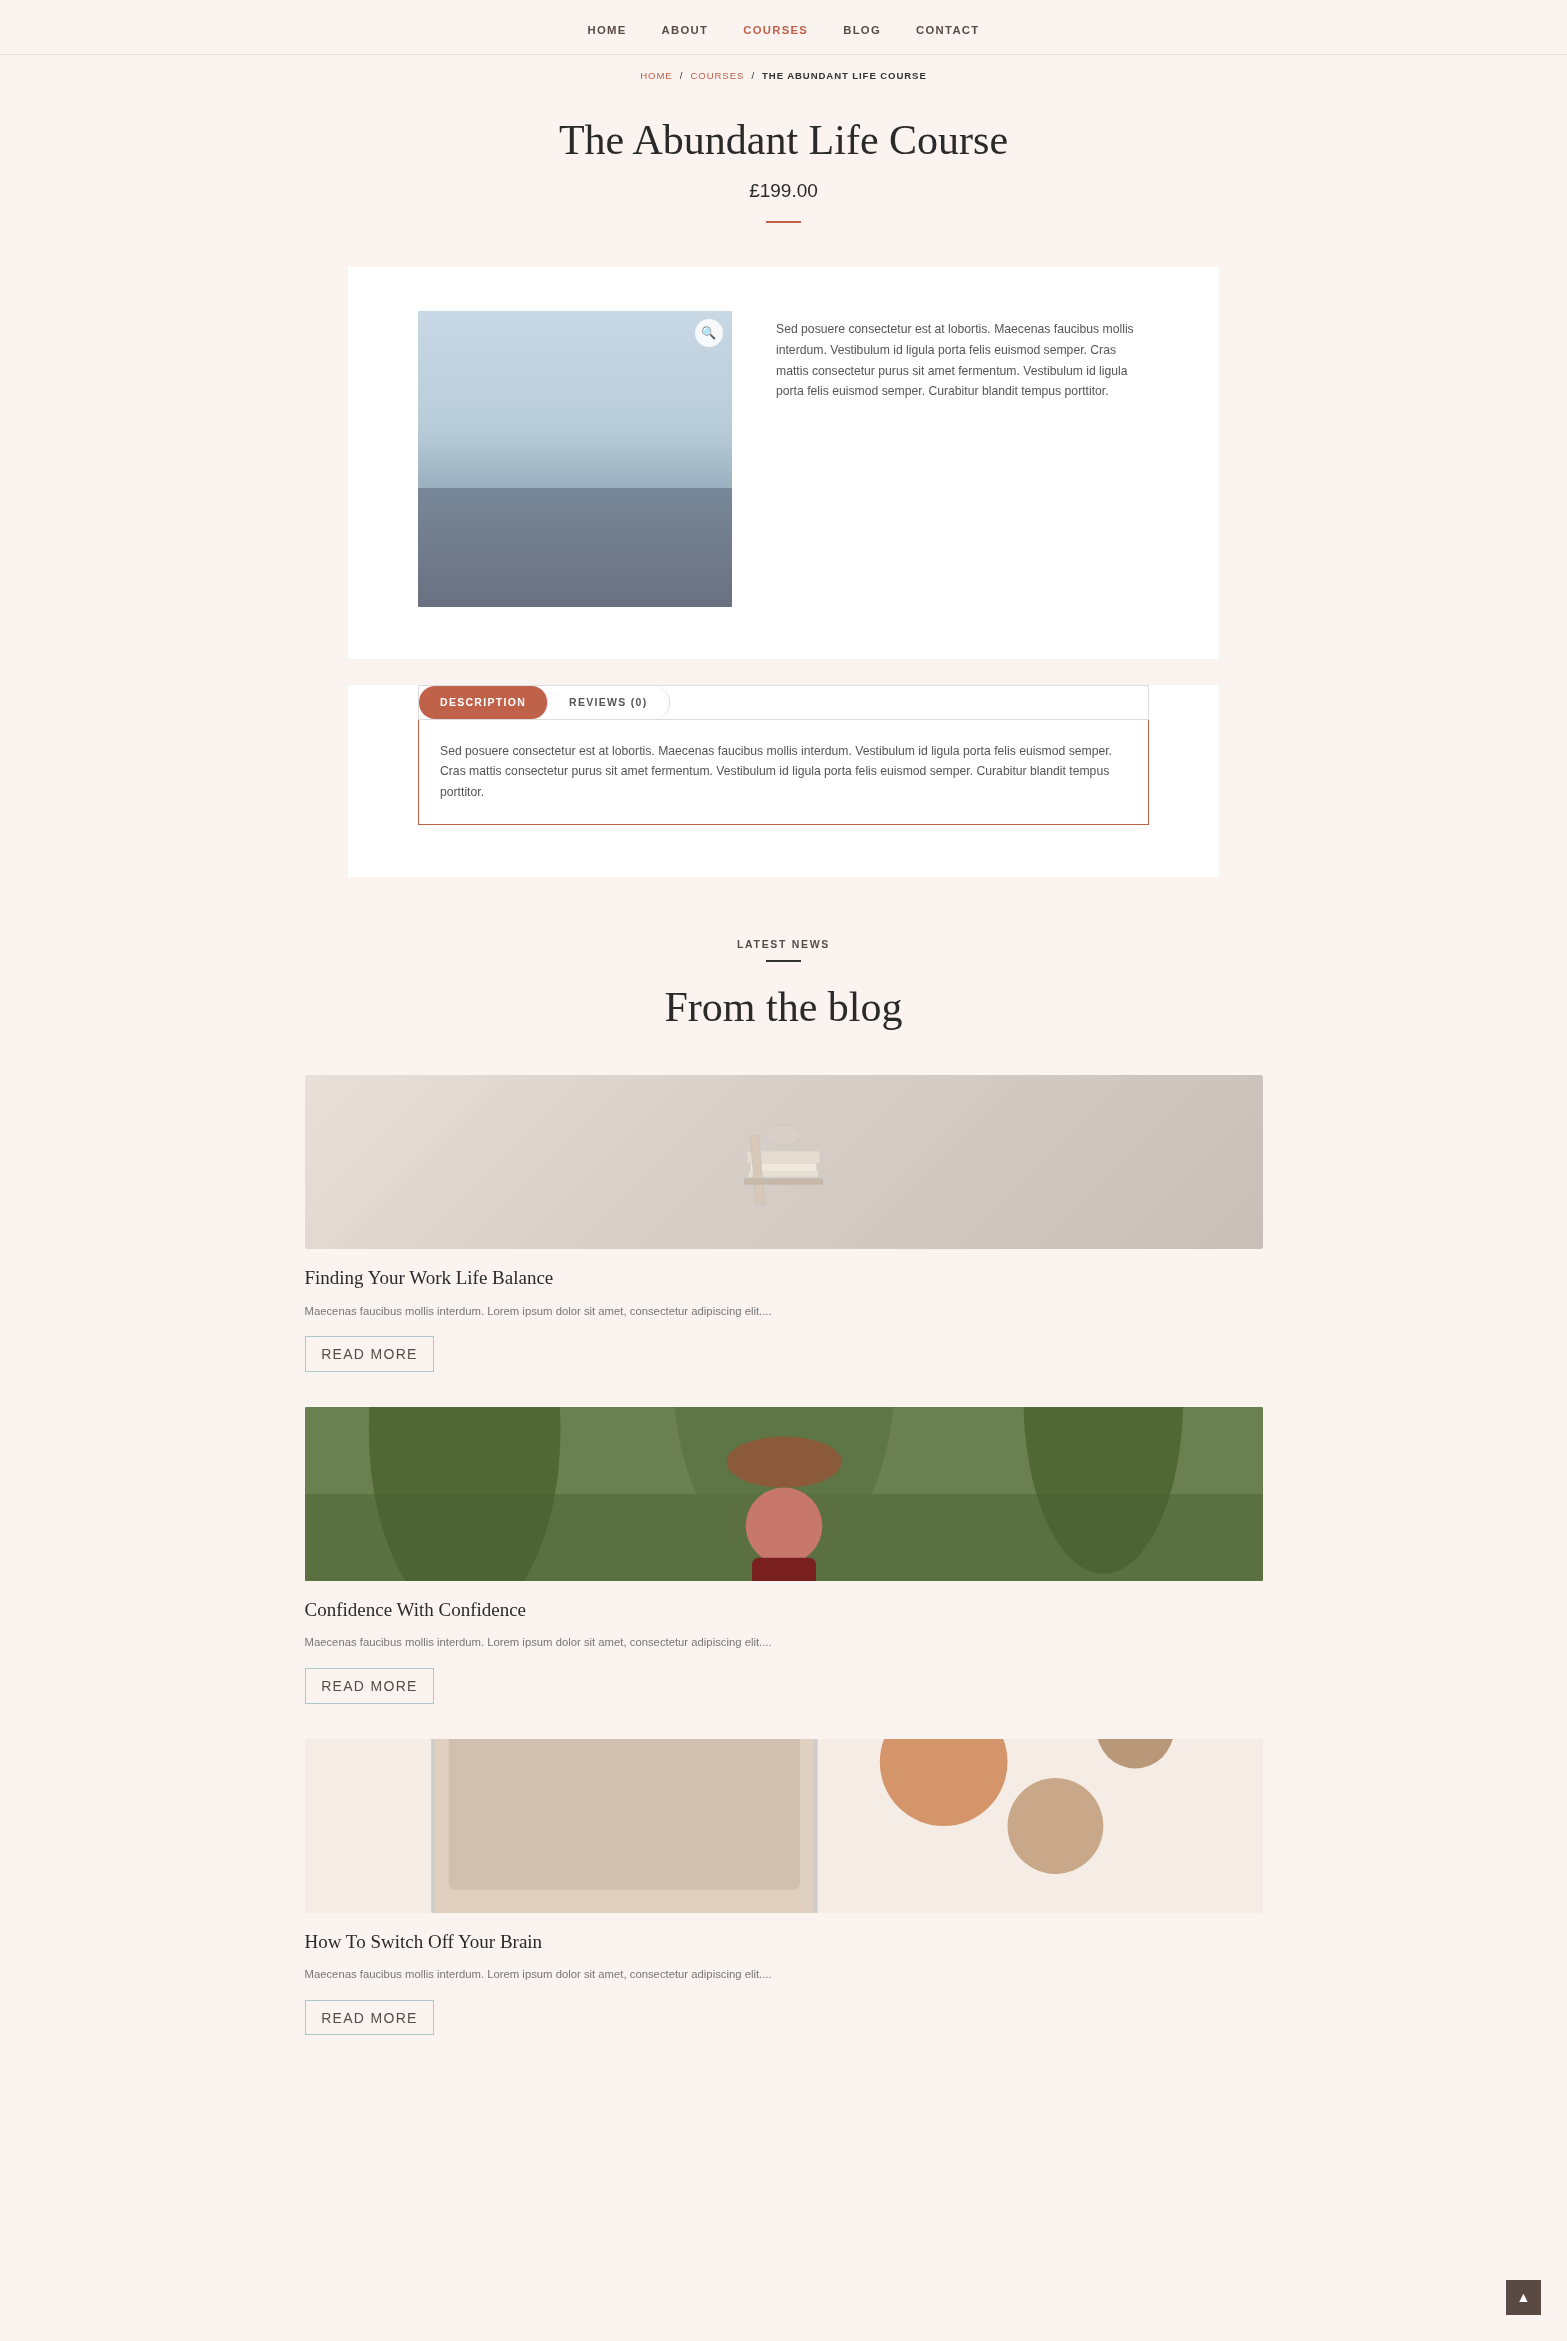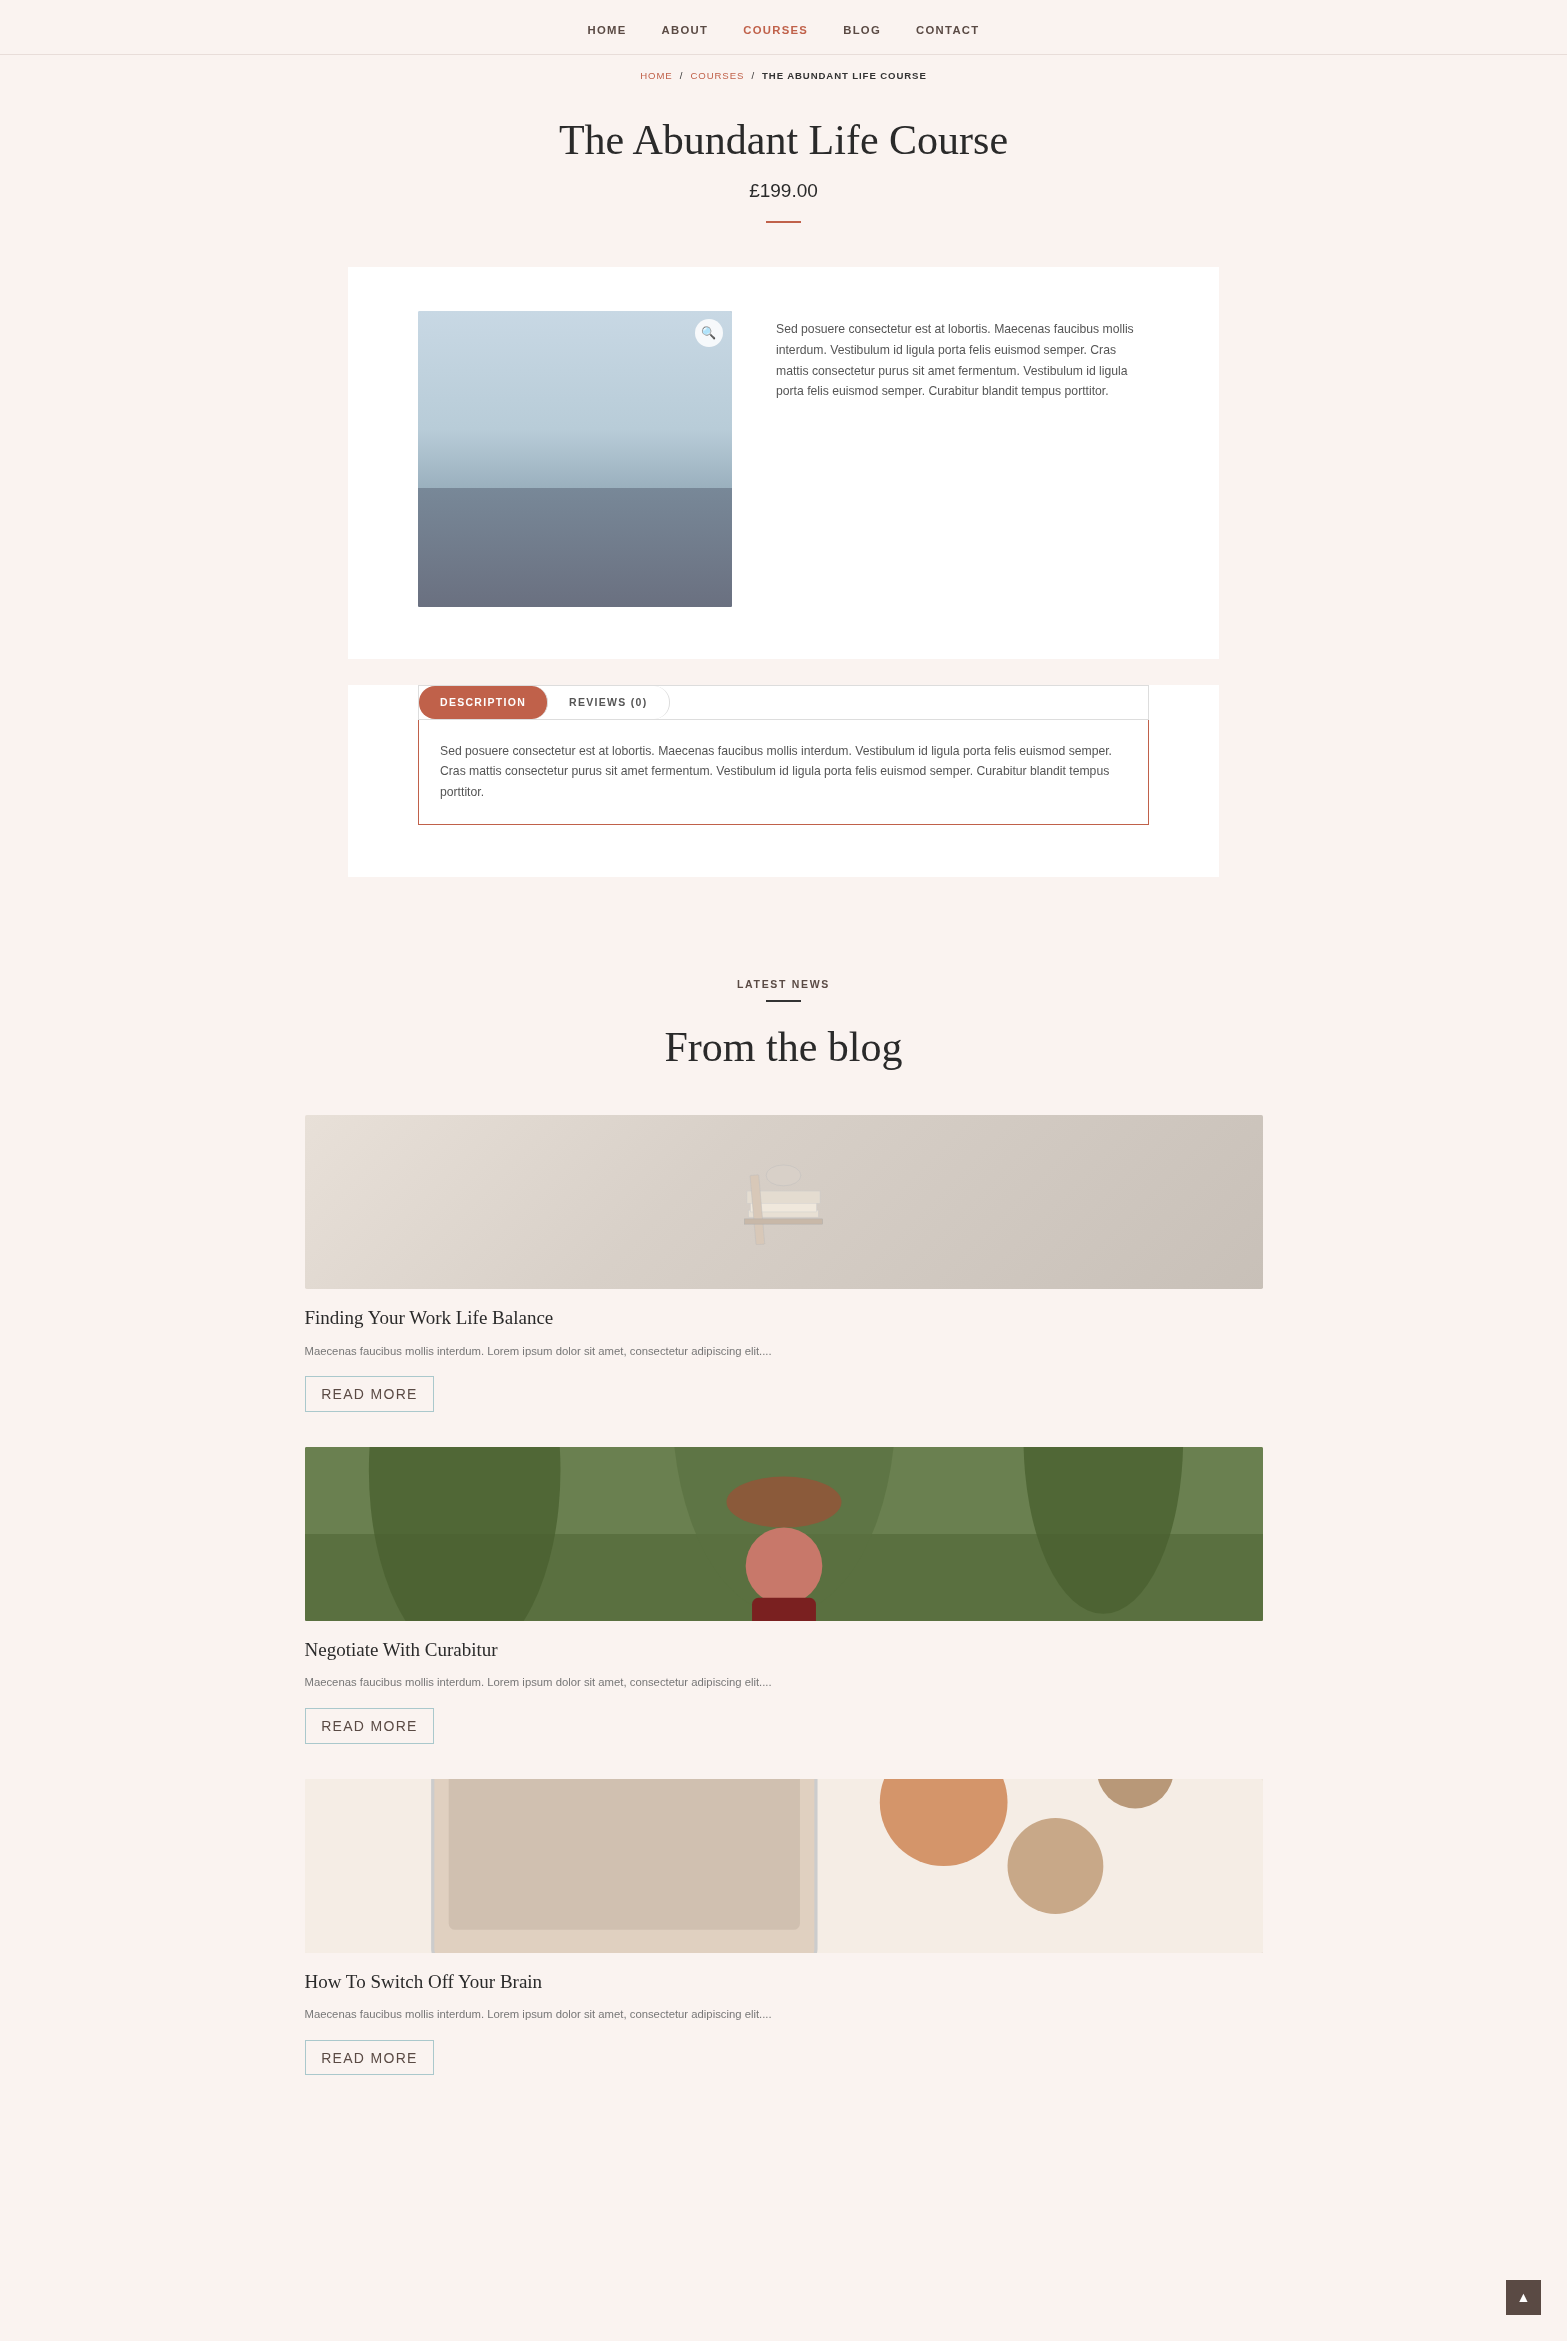--- a/index.html
+++ b/index.html
@@ -207,21 +207,20 @@
     }
     .blog-section-label {
       text-align: center;
       font-family: Arial, sans-serif;
       font-size: 10.5px;
       font-weight: 700;
       letter-spacing: 1.7px;
       text-transform: uppercase;
       color: #5a4a44;
       margin-bottom: 10.5px;
-      margin-top: 40px;
     }
     .blog-divider {
       width: 35px;
       height: 1.7px;
       background: #333;
       margin: 0 auto 21px;
     }
     .blog-section h2 {
       text-align: center;
       font-family: Georgia, serif;
@@ -413,21 +412,21 @@
             <ellipse cx="50" cy="80" rx="30" ry="60" fill="#4a6030" opacity="0.8"></ellipse>
             <ellipse cx="250" cy="70" rx="25" ry="55" fill="#4a6030" opacity="0.8"></ellipse>
             <ellipse cx="150" cy="60" rx="35" ry="65" fill="#5a7040" opacity="0.7"></ellipse>
 
             <ellipse cx="150" cy="90" rx="18" ry="8" fill="#8B5A3A"></ellipse>
             <circle cx="150" cy="110" r="12" fill="#c8786a"></circle>
             <rect x="140" y="120" width="20" height="40" fill="#7a2020" rx="2"></rect>
           </svg>
         </div>
       </div>
-      <h3>Negotiate With Curabitur</h3>
+      <h3>Confidence With Confidence</h3>
       <p>Maecenas faucibus mollis interdum. Lorem ipsum dolor sit amet, consectetur adipiscing elit....</p>
       <a href="#" class="read-more-btn">READ MORE</a>
     </div>
 
     <div class="blog-card">
       <div class="blog-card-image">
         <div class="blog-img-3">
           <svg width="100%" height="100%" viewBox="0 0 300 200" preserveAspectRatio="xMidYMid slice">
             <rect width="300" height="200" fill="#f5ede5"></rect>
 

